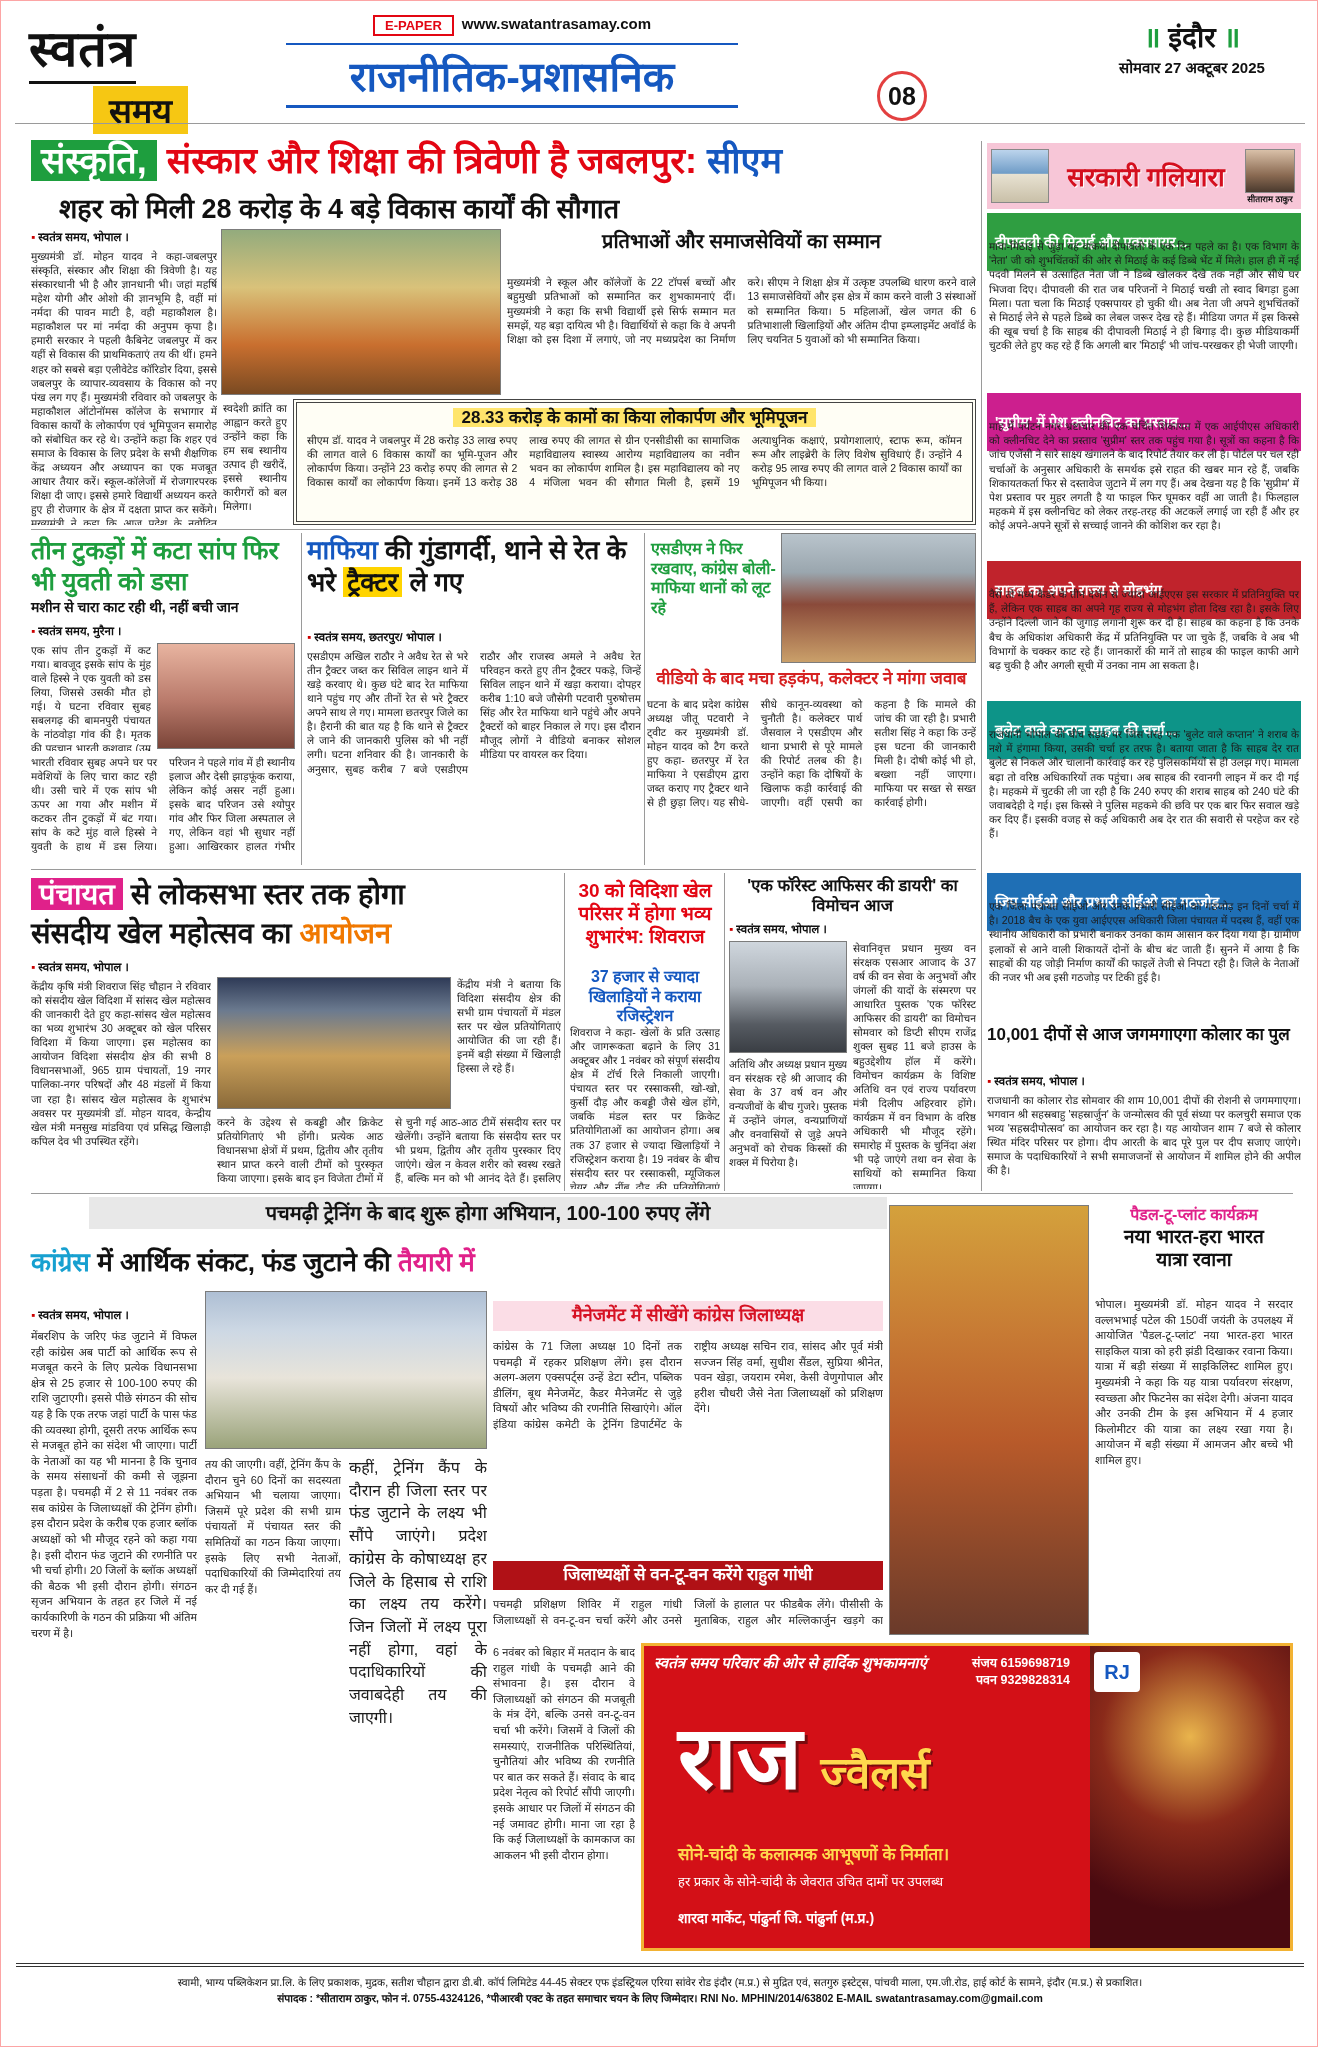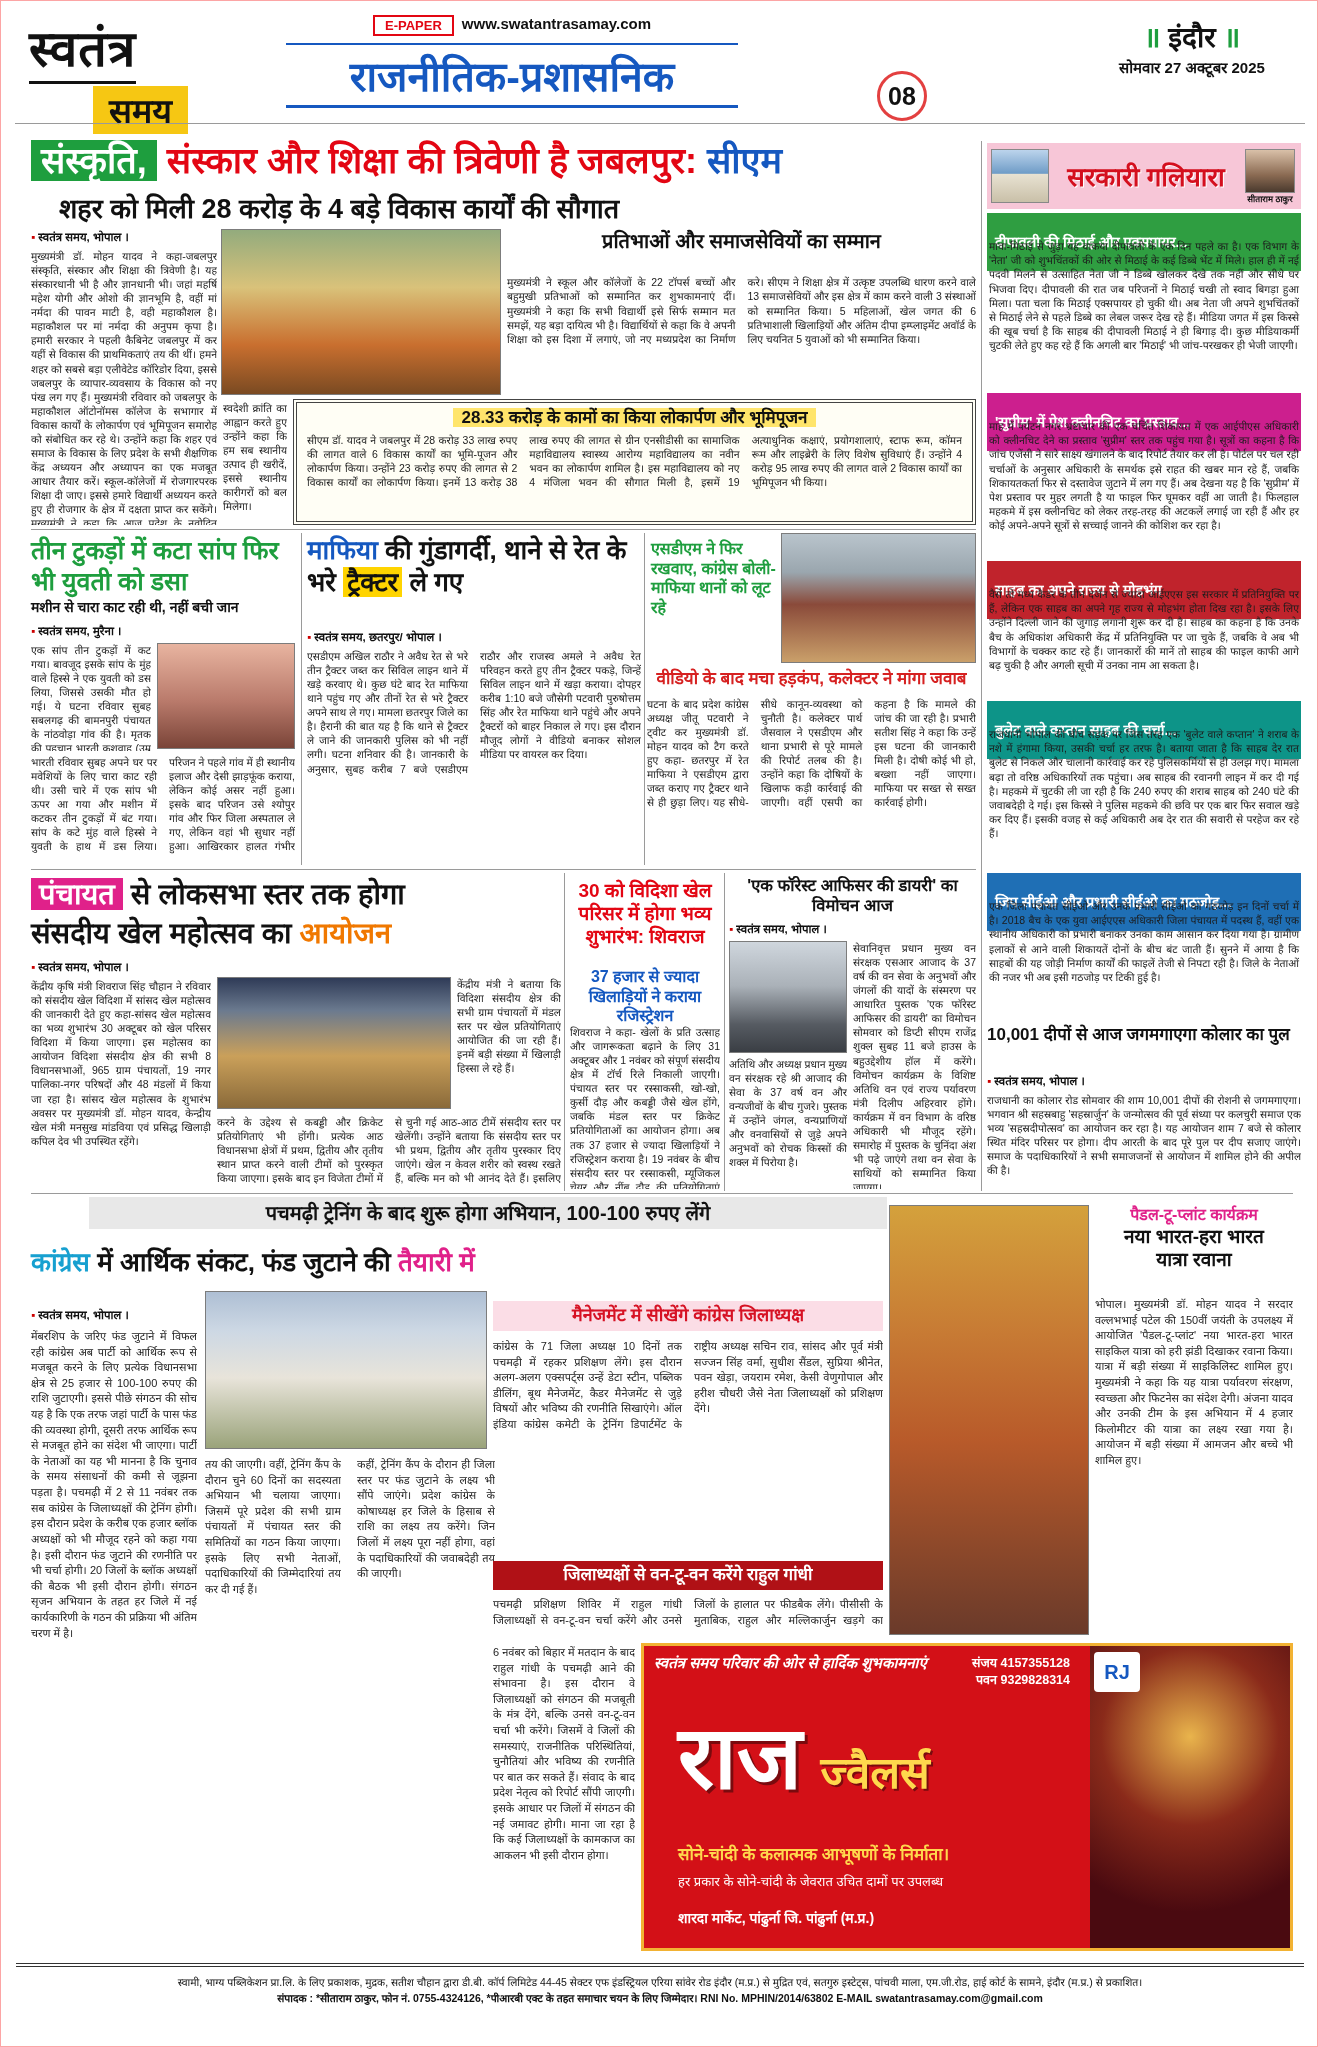--- a/index.html
+++ b/index.html
@@ -127,41 +127,41 @@
   <div class="abs hl center" style="left:88px;top:1196px;width:798px;font-size:20px;background:#e8e8e8;padding:4px 0">पचमढ़ी ट्रेनिंग के बाद शुरू होगा अभियान, 100-100 रुपए लेंगे</div>
 
   <div class="abs hl" style="left:30px;top:1246px;width:560px;font-size:26px;white-space:nowrap">
     <span style="color:#17a0d0">कांग्रेस</span><span> में आर्थिक संकट, फंड जुटाने की </span><span style="color:#e0218a">तैयारी में</span>
   </div>
   <div class="abs byline" style="left:30px;top:1306px;width:200px">स्वतंत्र समय, भोपाल ।</div>
   <div class="abs bt" style="left:30px;top:1328px;width:166px;height:626px;font-size:11px;line-height:1.42">मेंबरशिप के जरिए फंड जुटाने में विफल रही कांग्रेस अब पार्टी को आर्थिक रूप से मजबूत करने के लिए प्रत्येक विधानसभा क्षेत्र से 25 हजार से 100-100 रुपए की राशि जुटाएगी। इससे पीछे संगठन की सोच यह है कि एक तरफ जहां पार्टी के पास फंड की व्यवस्था होगी, दूसरी तरफ आर्थिक रूप से मजबूत होने का संदेश भी जाएगा। पार्टी के नेताओं का यह भी मानना है कि चुनाव के समय संसाधनों की कमी से जूझना पड़ता है। पचमढ़ी में 2 से 11 नवंबर तक सब कांग्रेस के जिलाध्यक्षों की ट्रेनिंग होगी। इस दौरान प्रदेश के करीब एक हजार ब्लॉक अध्यक्षों को भी मौजूद रहने को कहा गया है। इसी दौरान फंड जुटाने की रणनीति पर भी चर्चा होगी। 20 जिलों के ब्लॉक अध्यक्षों की बैठक भी इसी दौरान होगी। संगठन सृजन अभियान के तहत हर जिले में नई कार्यकारिणी के गठन की प्रक्रिया भी अंतिम चरण में है।</div>
 
   <div class="abs photo" style="left:204px;top:1290px;width:282px;height:158px;background:linear-gradient(180deg,#aebfd4 0%,#cdd8e4 25%,#e8e4da 55%,#9aa37a 100%)"></div>
   <div class="abs bt" style="left:204px;top:1456px;width:136px;height:496px;font-size:11px;line-height:1.42">तय की जाएगी। वहीं, ट्रेनिंग कैंप के दौरान चुने 60 दिनों का सदस्यता अभियान भी चलाया जाएगा। जिसमें पूरे प्रदेश की सभी ग्राम पंचायतों में पंचायत स्तर की समितियों का गठन किया जाएगा। इसके लिए सभी नेताओं, पदाधिकारियों की जिम्मेदारियां तय कर दी गई हैं।</div>
-  <div class="abs bt" style="left:356px;top:1456px;width:138px;height:496px;font-size:11px;line-height:1.42">कहीं, ट्रेनिंग कैंप के दौरान ही जिला स्तर पर फंड जुटाने के लक्ष्य भी सौंपे जाएंगे। प्रदेश कांग्रेस के कोषाध्यक्ष हर जिले के हिसाब से राशि का लक्ष्य तय करेंगे। जिन जिलों में लक्ष्य पूरा नहीं होगा, वहां के पदाधिकारियों की जवाबदेही तय की जाएगी।</div>
+  <div class="abs bt" style="left:348px;top:1456px;width:138px;height:496px;font-size:16px;line-height:1.42">कहीं, ट्रेनिंग कैंप के दौरान ही जिला स्तर पर फंड जुटाने के लक्ष्य भी सौंपे जाएंगे। प्रदेश कांग्रेस के कोषाध्यक्ष हर जिले के हिसाब से राशि का लक्ष्य तय करेंगे। जिन जिलों में लक्ष्य पूरा नहीं होगा, वहां के पदाधिकारियों की जवाबदेही तय की जाएगी।</div>
 
   <div class="abs hl center" style="left:492px;top:1300px;width:390px;font-size:18px;color:#d61224;background:#fbdde6;padding:4px 0">मैनेजमेंट में सीखेंगे कांग्रेस जिलाध्यक्ष</div>
   <div class="abs bt cols2" style="left:492px;top:1338px;width:390px;height:216px;font-size:11px;line-height:1.42">कांग्रेस के 71 जिला अध्यक्ष 10 दिनों तक पचमढ़ी में रहकर प्रशिक्षण लेंगे। इस दौरान अलग-अलग एक्सपर्ट्स उन्हें डेटा स्टीन, पब्लिक डीलिंग, बूथ मैनेजमेंट, कैडर मैनेजमेंट से जुड़े विषयों और भविष्य की रणनीति सिखाएंगे। ऑल इंडिया कांग्रेस कमेटी के ट्रेनिंग डिपार्टमेंट के राष्ट्रीय अध्यक्ष सचिन राव, सांसद और पूर्व मंत्री सज्जन सिंह वर्मा, सुधीश सैंडल, सुप्रिया श्रीनेत, पवन खेड़ा, जयराम रमेश, केसी वेणुगोपाल और हरीश चौधरी जैसे नेता जिलाध्यक्षों को प्रशिक्षण देंगे।</div>
 
   <div class="abs hl center" style="left:492px;top:1560px;width:390px;font-size:17px;color:#fff;background:#b01116;padding:4px 0">जिलाध्यक्षों से वन-टू-वन करेंगे राहुल गांधी</div>
   <div class="abs bt cols2" style="left:492px;top:1596px;width:390px;height:42px;font-size:11px;line-height:1.42">पचमढ़ी प्रशिक्षण शिविर में राहुल गांधी जिलाध्यक्षों से वन-टू-वन चर्चा करेंगे और उनसे जिलों के हालात पर फीडबैक लेंगे। पीसीसी के मुताबिक, राहुल और मल्लिकार्जुन खड़गे का कार्यक्रम 8 से 10 नवंबर के बीच प्रस्तावित है।</div>
   <div class="abs bt" style="left:492px;top:1644px;width:142px;height:306px;font-size:11px;line-height:1.42">6 नवंबर को बिहार में मतदान के बाद राहुल गांधी के पचमढ़ी आने की संभावना है। इस दौरान वे जिलाध्यक्षों को संगठन की मजबूती के मंत्र देंगे, बल्कि उनसे वन-टू-वन चर्चा भी करेंगे। जिसमें वे जिलों की समस्याएं, राजनीतिक परिस्थितियां, चुनौतियां और भविष्य की रणनीति पर बात कर सकते हैं। संवाद के बाद प्रदेश नेतृत्व को रिपोर्ट सौंपी जाएगी। इसके आधार पर जिलों में संगठन की नई जमावट होगी। माना जा रहा है कि कई जिलाध्यक्षों के कामकाज का आकलन भी इसी दौरान होगा।</div>
 
   <div class="abs photo" style="left:888px;top:1204px;width:200px;height:430px;background:linear-gradient(180deg,#d4a13c 0%,#c77a34 30%,#b85a2a 55%,#6a3a2a 100%)"></div>
   <div class="abs center" style="left:1094px;top:1204px;width:198px">
     <div class="hl" style="font-size:16px;color:#e0218a">पैडल-टू-प्लांट कार्यक्रम</div>
     <div class="hl" style="font-size:19px">नया भारत-हरा भारत</div>
     <div class="hl" style="font-size:19px">यात्रा रवाना</div>
   </div>
   <div class="abs bt" style="left:1094px;top:1296px;width:198px;height:340px;font-size:11px;line-height:1.42">भोपाल। मुख्यमंत्री डॉ. मोहन यादव ने सरदार वल्लभभाई पटेल की 150वीं जयंती के उपलक्ष्य में आयोजित 'पैडल-टू-प्लांट' नया भारत-हरा भारत साइकिल यात्रा को हरी झंडी दिखाकर रवाना किया। यात्रा में बड़ी संख्या में साइकिलिस्ट शामिल हुए। मुख्यमंत्री ने कहा कि यह यात्रा पर्यावरण संरक्षण, स्वच्छता और फिटनेस का संदेश देगी। अंजना यादव और उनकी टीम के इस अभियान में 4 हजार किलोमीटर की यात्रा का लक्ष्य रखा गया है। आयोजन में बड़ी संख्या में आमजन और बच्चे भी शामिल हुए।</div>
 
   <div class="abs" style="left:640px;top:1642px;width:652px;height:308px;background:#d31017;border:3px solid #f2b233">
     <div style="position:absolute;left:10px;top:6px;width:420px;color:#fff;font-size:15px;font-style:italic;font-weight:bold">स्वतंत्र समय परिवार की ओर से हार्दिक शुभकामनाएं</div>
     <div style="position:absolute;right:220px;top:8px;color:#fff;font-size:12.5px;font-weight:bold;text-align:right">
-      <div>संजय 4157355128</div>
+      <div>संजय 6159698719</div>
       <div>पवन 9329828314</div>
     </div>
     <div style="position:absolute;left:34px;top:48px">
       <span style="color:#fff;font-size:88px;font-weight:800;text-shadow:3px 3px 0 #7a0a0e">राज</span>
       <span style="color:#ffd84d;font-size:44px;font-weight:800;margin-left:14px;text-shadow:2px 2px 0 #7a0a0e">ज्वैलर्स</span>
     </div>
     <div style="position:absolute;left:34px;top:196px;color:#ffd84d;font-size:17px;font-weight:bold">सोने-चांदी के कलात्मक आभूषणों के निर्माता।</div>
     <div style="position:absolute;left:34px;top:226px;color:#fff;font-size:13px">हर प्रकार के सोने-चांदी के जेवरात उचित दामों पर उपलब्ध</div>
     <div style="position:absolute;left:34px;top:262px;color:#fff;font-size:14px;font-weight:bold">शारदा मार्केट, पांढुर्ना जि. पांढुर्ना (म.प्र.)</div>
     <div style="position:absolute;right:0;top:0;width:200px;height:302px;background:radial-gradient(circle at 50% 30%,#e9b44c 0%,#8a2a1a 38%,#4a0a10 75%)"></div>

